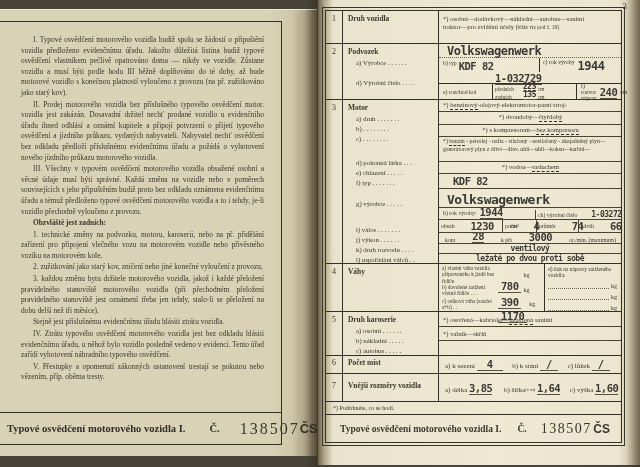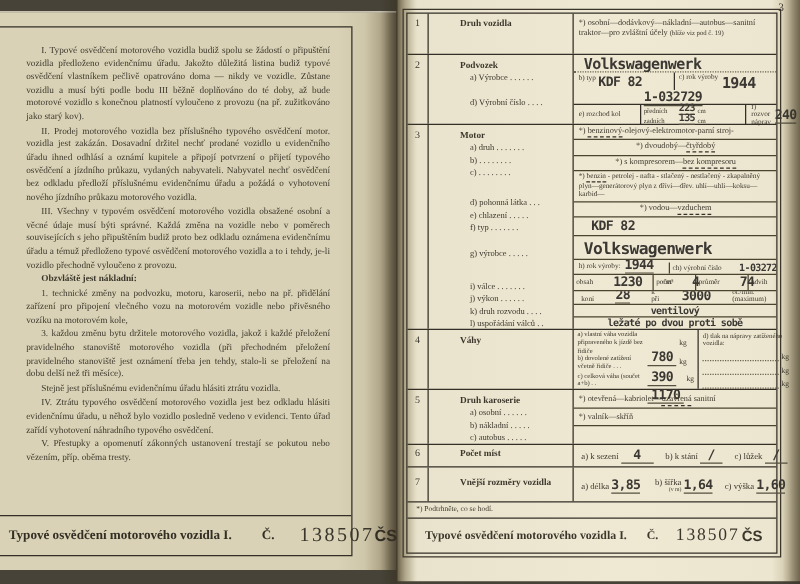--- a/index.html
+++ b/index.html
@@ -32,21 +32,21 @@
   .right-page { position:absolute; left:318px; top:0; width:322px; height:465px;
     background:linear-gradient(90deg,#8f8468 0%,#c9c1a3 2%,#e9e3cd 5%,#efe9d4 55%,#ece6d0 93%,#d2c9ac 97%,#a1967a 100%); }
   .pagenum { position:absolute; top:1px; right:13px; font-size:9px; color:#3c372c; }
   .form-table { position:absolute; left:7px; top:10px; width:297px; height:433px;
     border:1.4px solid #332f26; outline:1px solid #3a352b; outline-offset:2.5px;
     display:flex; flex-direction:column; color:#3c372c; }
   .frow { display:flex; border-bottom:1.2px solid #332f26; position:relative; flex:none; }
   .cnum { width:17px; flex:none; border-right:1.2px solid #332f26; text-align:center;
     font-size:8px; padding-top:3px; }
   .clabel { width:96px; flex:none; border-right:1.2px solid #332f26;
-    padding:3px 2px 0 5px; font-size:7.4px; line-height:9px;margin-left:20px; }
+    padding:3px 2px 0 5px; font-size:7.4px; line-height:9px; }
   .cvalue { flex:1; min-width:0; font-size:6.6px; position:relative; }
   .rowtitle { font-weight:bold; display:block; }
   .sublbl { display:block; margin-left:8px; font-size:6.8px; line-height:10px; white-space:nowrap; }
   .mt14 { margin-top:14px; } .mt11 { margin-top:11px; } .mt16 { margin-top:16px; } .mt2 { margin-top:2px; }
 
   .optline { border-bottom:1px solid #49432f; padding:1px 3px 0 4px; white-space:nowrap; overflow:hidden; }
   .nb { border-bottom:none !important; }
   .ctr { text-align:center; }
   .sel { border-bottom:1.4px dashed #35302a; padding-bottom:.5px; }
   .note { font-size:5.4px; }
@@ -89,21 +89,21 @@
   .wunit { font-size:6px; margin-left:2px; }
   .w-right { width:76px; flex:none; padding:2px 4px 0 3px; font-size:5.4px; line-height:6.2px; }
   .dotrow { display:flex; align-items:flex-end; height:11px; }
   .dots { flex:1; border-bottom:1px dotted #6b6450; }
   .kg { font-size:6px; margin-left:2px; }
 
   
   .slot { display:inline-block; min-width:26px; text-align:center; border-bottom:1px solid #55503f; }
   .slot2 { display:inline-block; min-width:18px; text-align:center; border-bottom:1px solid #55503f; }
   .inlbl { font-size:7px; }
-  .stack { display:inline-flex; flex-direction:column; align-items:flex-end; line-height:6px; vertical-align:middle; }
+  .stack { display:inline-flex; flex-direction:row; align-items:flex-end; line-height:6px; vertical-align:middle; }
   .stack .sub { font-size:4.6px; }
 
   .footnote-cell { width:100%; padding:3px 0 0 7px; font-size:6px; }
   .form-footer { flex:1; display:flex; align-items:center; padding:0 11px 0 14px; border-bottom:none; }
   .form-footer .ft-title { font-size:9.5px; }
   .form-footer .ft-c { font-size:9.5px; margin-left:16px; }
   .form-footer .ft-num { font-size:14px; letter-spacing:1.5px; margin-left:14px; }
   .form-footer .ft-cs { font-size:12px; }
 
   
@@ -116,22 +116,23 @@
 <body>
 
 <div class="spread">
 
   <div class="left-page">
     <div class="left-frame">
       <div class="left-text">
         <p>I. Typové osvědčení motorového vozidla budiž spolu se žádostí o připuštění vozidla předloženo evidenčnímu úřadu. Jakožto důležitá listina budiž typové osvědčení vlastníkem pečlivě opatrováno doma — nikdy ve vozidle. Zůstane vozidlu a musí býti podle bodu III běžně doplňováno do té doby, až bude motorové vozidlo s konečnou platností vyloučeno z provozu (na př. zužitkováno jako starý kov).</p>
         <p>II. Prodej motorového vozidla bez příslušného typového osvědčení motor. vozidla jest zakázán. Dosavadní držitel nechť prodané vozidlo u evidenčního úřadu ihned odhlásí a oznámí kupitele a připojí potvrzení o přijetí typového osvědčení a jízdního průkazu, vydaných nabyvateli. Nabyvatel nechť osvědčení bez odkladu předloží příslušnému evidenčnímu úřadu a požádá o vyhotovení nového jízdního průkazu motorového vozidla.</p>
         <p>III. Všechny v typovém osvědčení motorového vozidla obsažené osobní a věcné údaje musí býti správné. Každá změna na vozidle nebo v poměrech souvisejících s jeho připuštěním budiž proto bez odkladu oznámena evidenčnímu úřadu a témuž předloženo typové osvědčení motorového vozidla a to i tehdy, je-li vozidlo přechodně vyloučeno z provozu.</p>
-        <p class="bold">Obzvláště jest nákladní:</p>
+        <p class="bold">Obzvláště jest zadních:</p>
         <p>1. technické změny na podvozku, motoru, karoserii, nebo na př. přidělání zařízení pro připojení vlečného vozu na motorovém vozidle nebo přivěsného vozíku na motorovém kole,</p>
+        <p>2. zužitkování jako starý kov, zničení nebo jiné konečné vyloučení z provozu,</p>
         <p>3. každou změnu bytu držitele motorového vozidla, jakož i každé přeložení pravidelného stanoviště motorového vozidla (při přechodném přeložení pravidelného stanoviště jest oznámení třeba jen tehdy, stalo-li se přeložení na dobu delší než tři měsíce).</p>
         <p>Stejně jest příslušnému evidenčnímu úřadu hlásiti ztrátu vozidla.</p>
         <p>IV. Ztrátu typového osvědčení motorového vozidla jest bez odkladu hlásiti evidenčnímu úřadu, u něhož bylo vozidlo posledně vedeno v evidenci. Tento úřad zařídí vyhotovení náhradního typového osvědčení.</p>
         <p>V. Přestupky a opomenutí zákonných ustanovení trestají se pokutou nebo vězením, příp. oběma tresty.</p>
       </div>
       <div class="page-footer">
         <span class="ft-title">Typové osvědčení motorového vozidla I.</span>
         <span class="ft-c">Č.</span>
         <span class="ft-num">138507</span>
         <span class="ft-cs">ČS</span>

